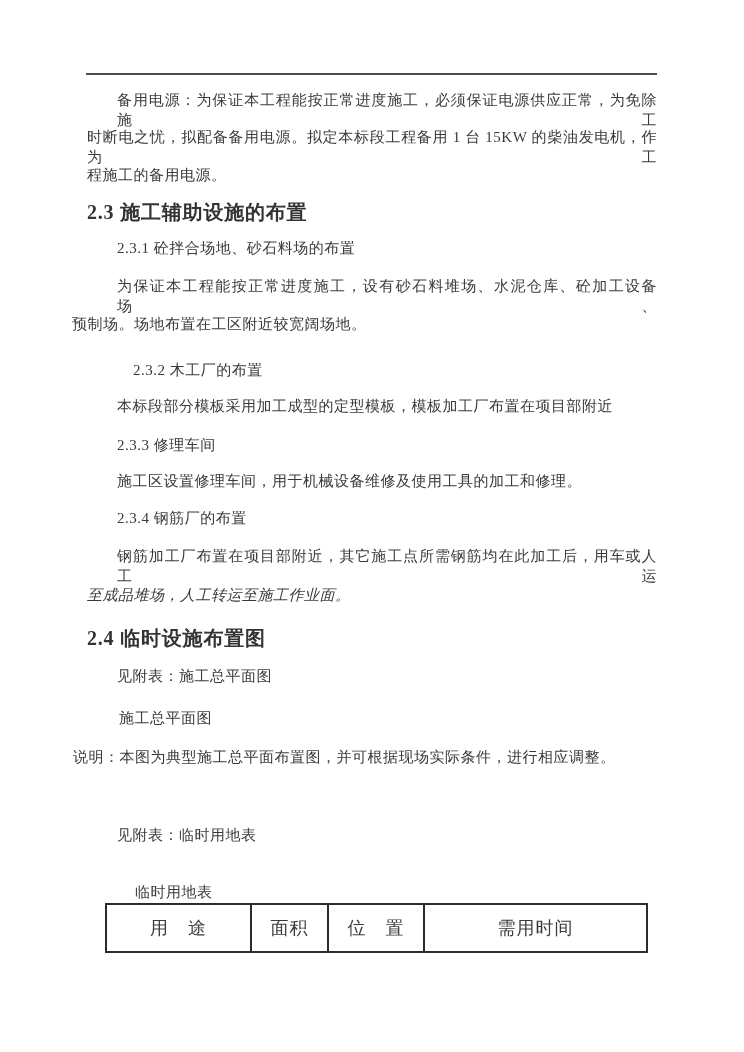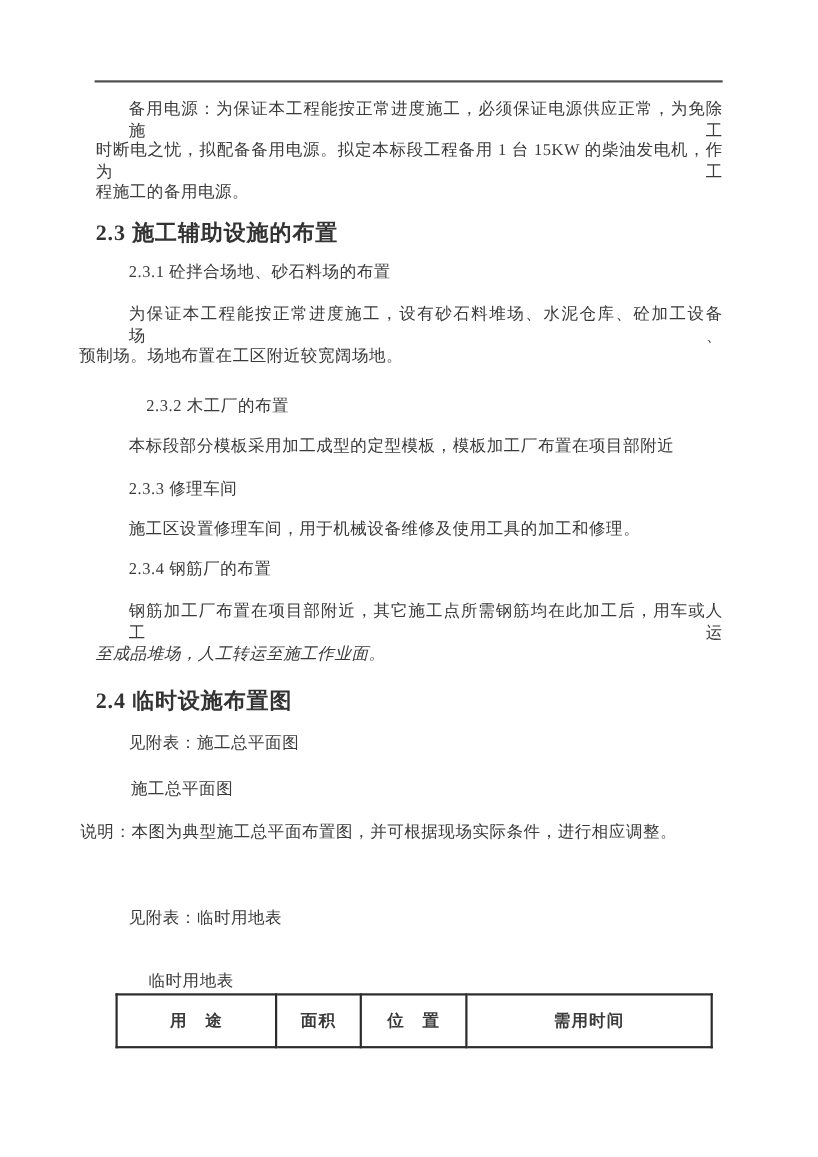--- a/index.html
+++ b/index.html
@@ -54,22 +54,22 @@
     position: absolute;
     top: 903px;
     left: 105px;
     width: 533px;
     height: 50px;
     border-collapse: collapse;
     table-layout: fixed;
   }
   .land-table th {
     border: 2px solid #2b2b2b;
-    font-size: 15px;
-    font-weight: bold;
+    font-size: 18px;
+    font-weight: normal;
     color: #3a3a3a;
     text-align: center;
     vertical-align: middle;
     letter-spacing: 1px;
     padding: 0;
   }
   .col-usage { width: 143px; }
   .col-area  { width: 75px; }
   .col-pos   { width: 94px; }
   .col-time  { width: 221px; }

